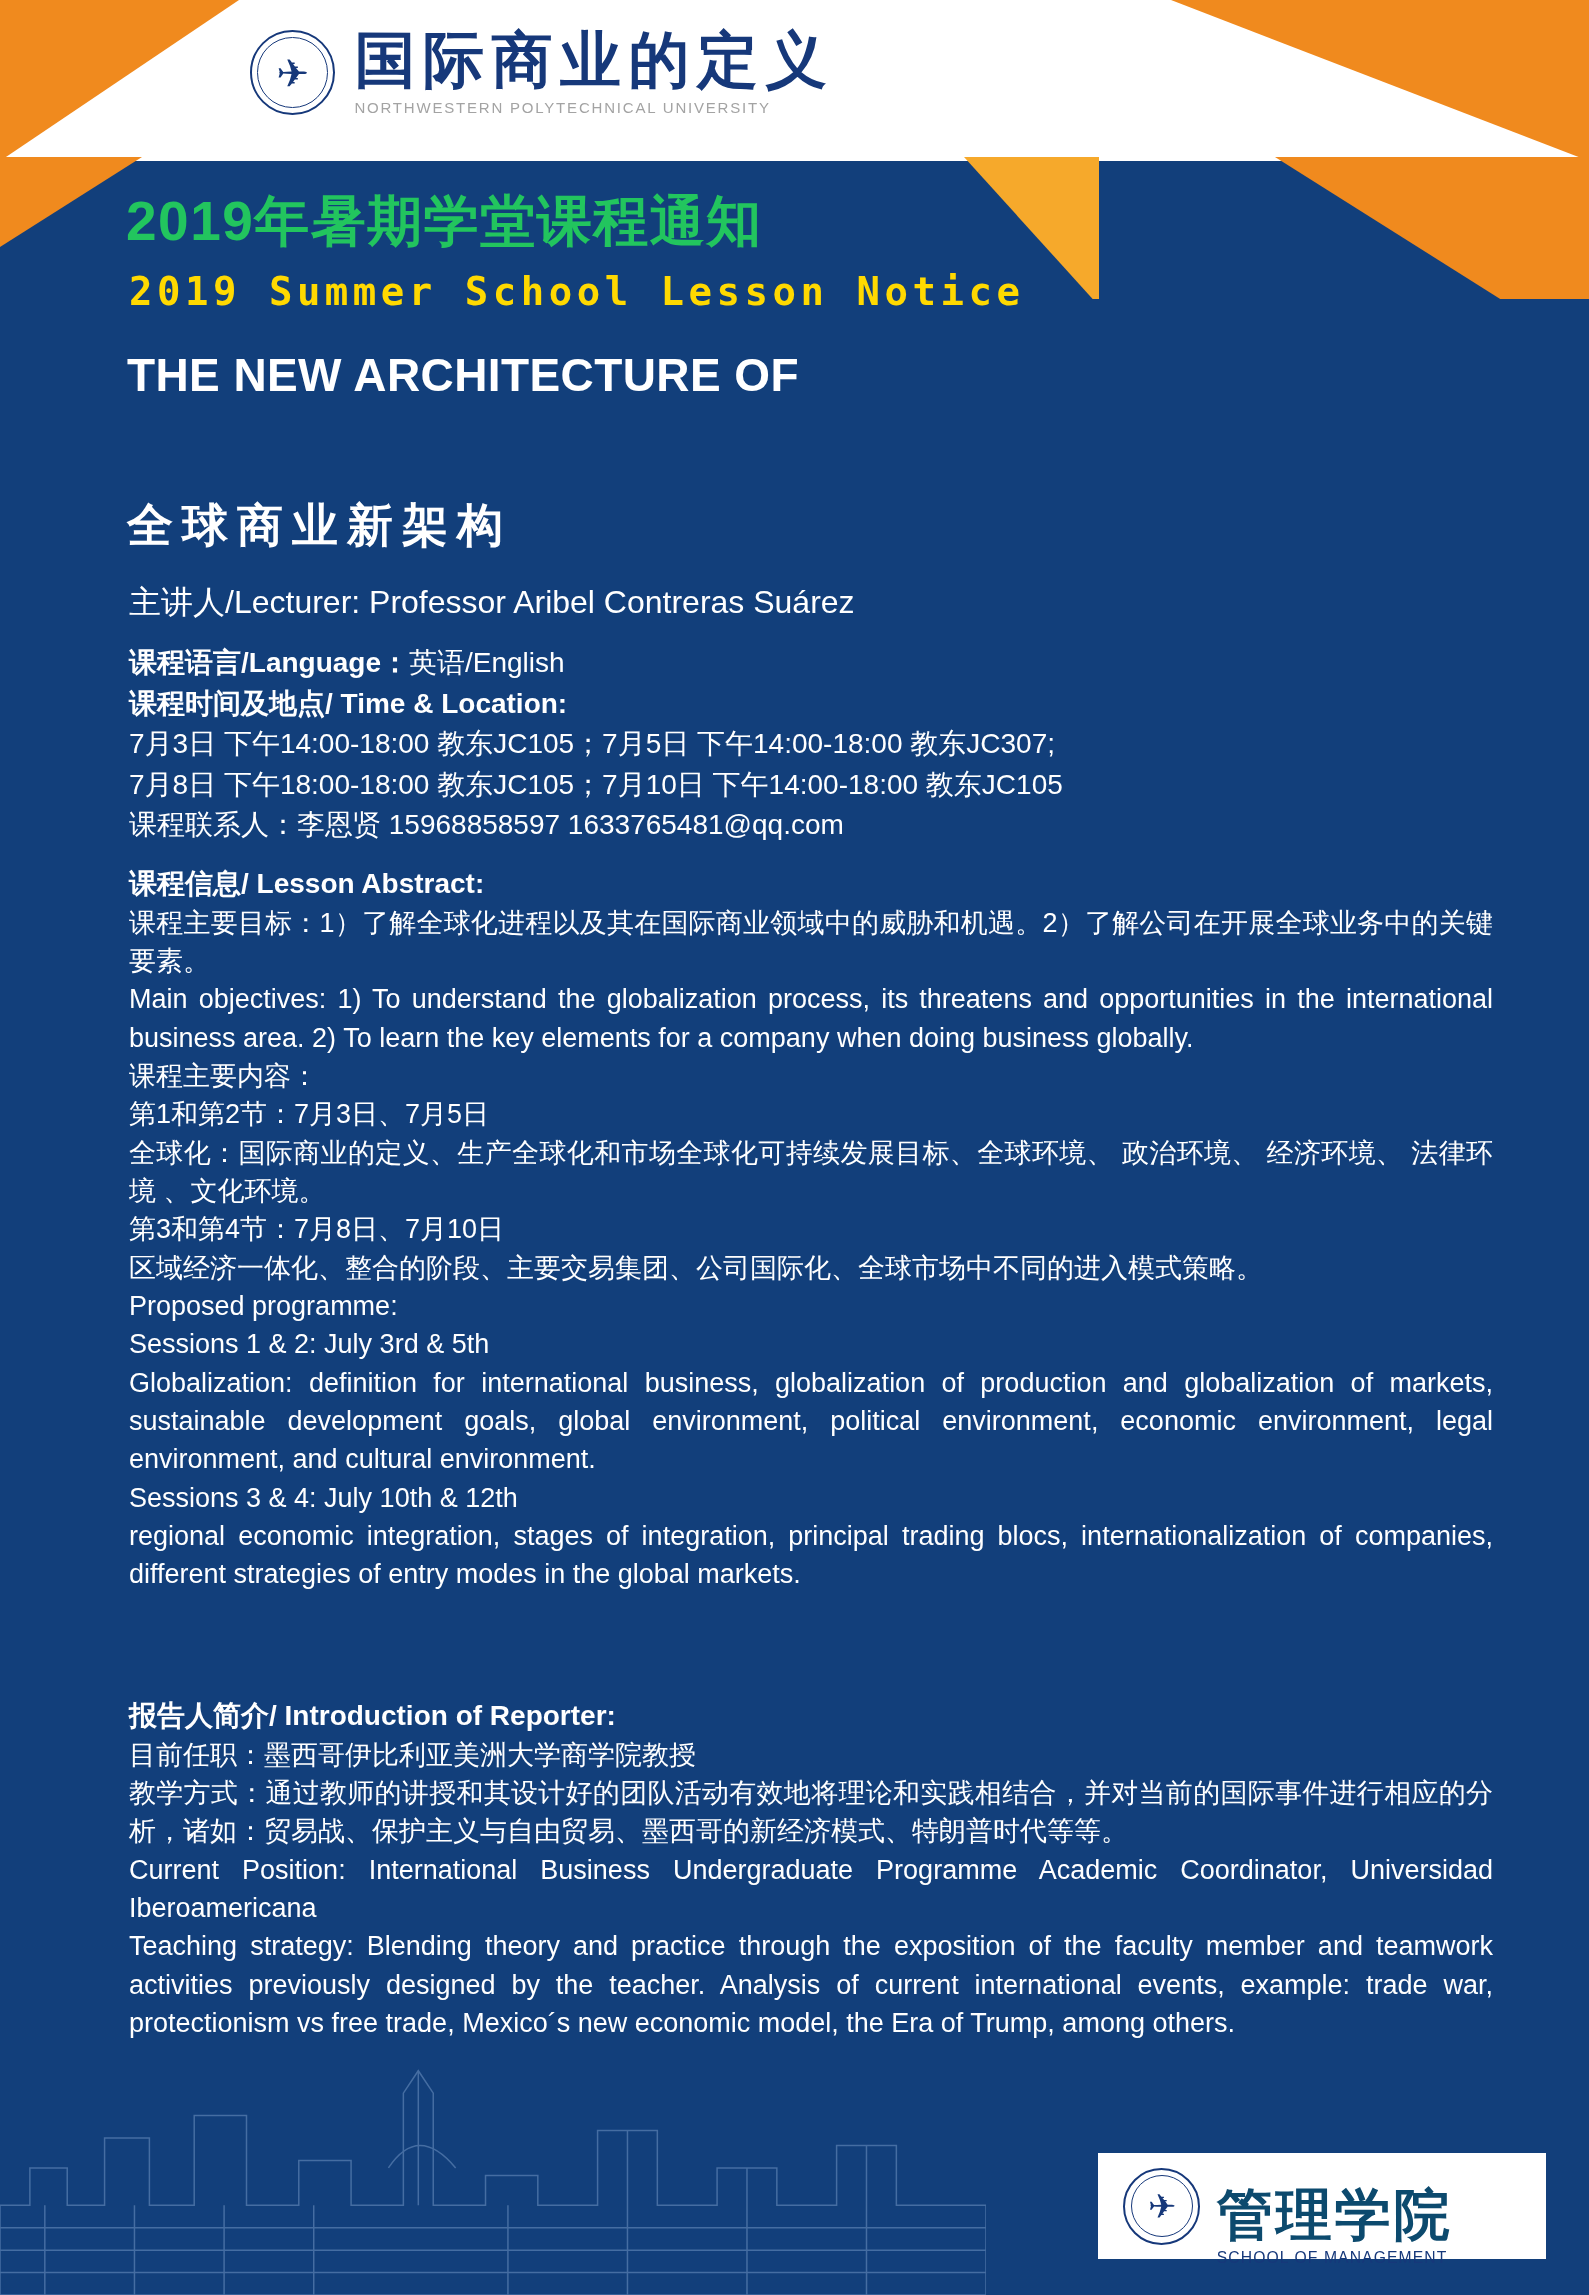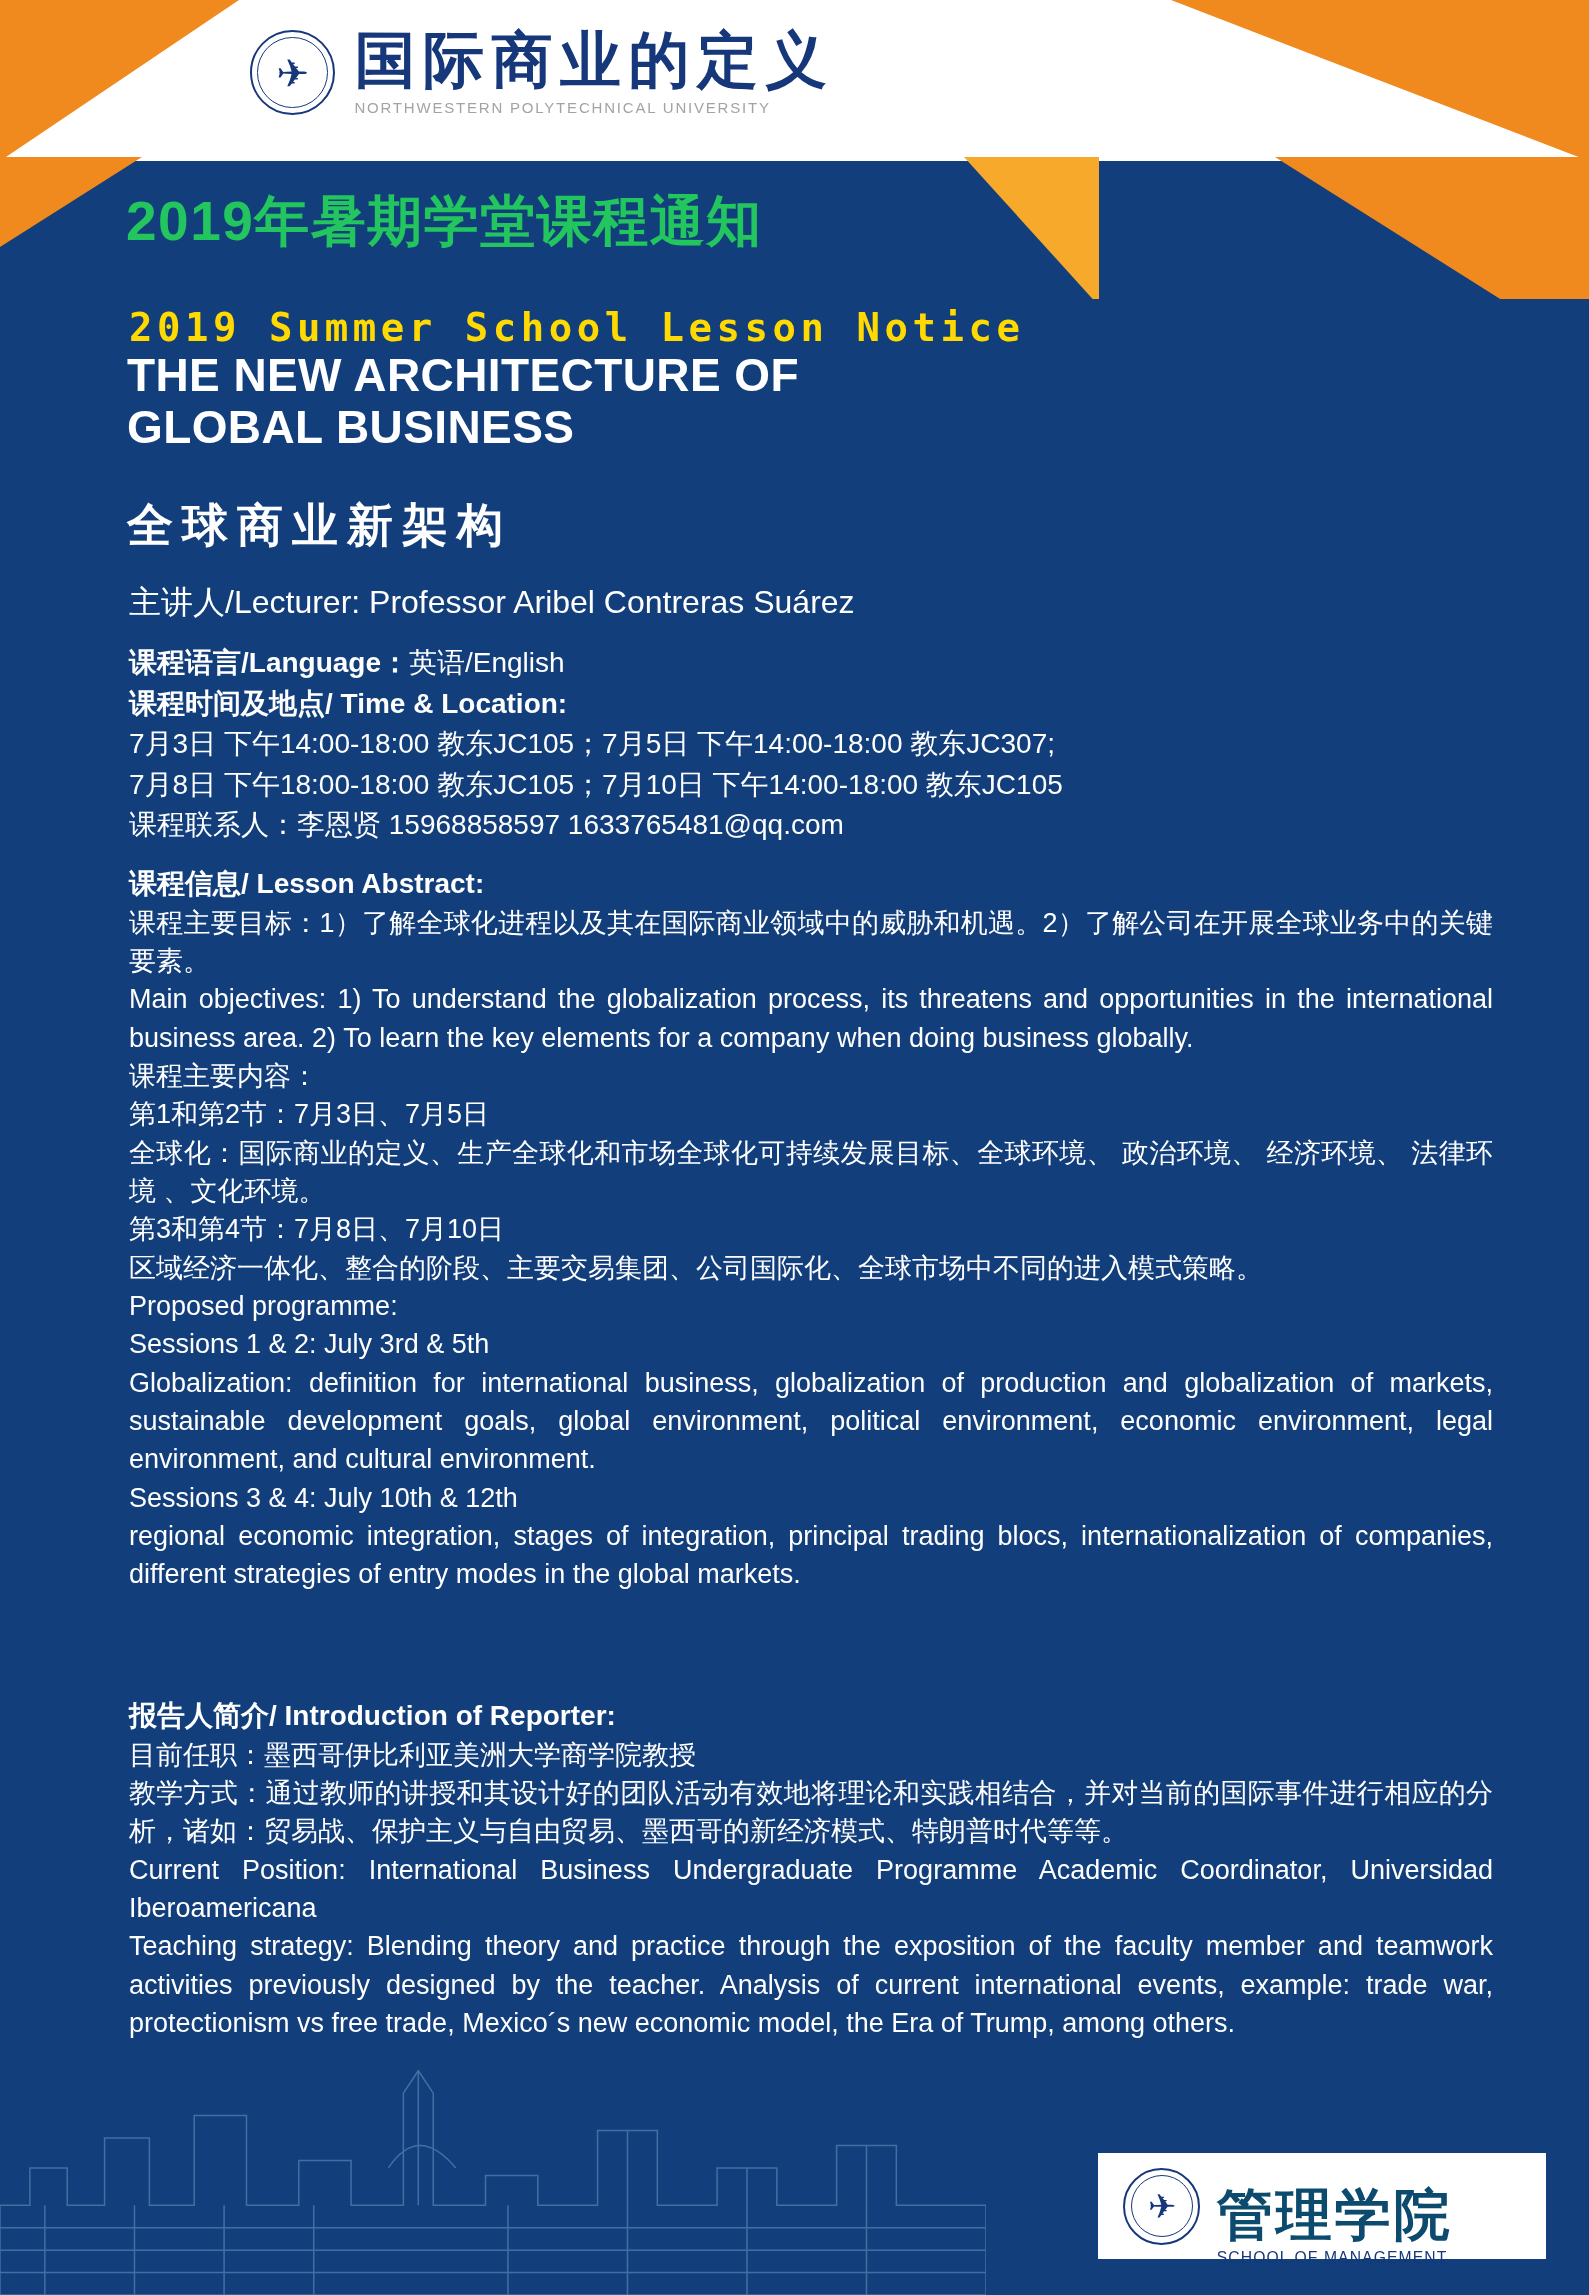--- a/index.html
+++ b/index.html
@@ -73,21 +73,20 @@
   .content{position:absolute;left:0;top:0;width:1589px;}
   .title-cn{
     position:absolute;left:126px;top:185px;
     color:#22c55e;font-size:55px;font-weight:bold;letter-spacing:1.5px;
     font-family:"Liberation Sans","DejaVu Sans",sans-serif;
   }
   .title-en{
     position:absolute;left:129px;top:269px;
     color:#ffd900;font-size:39px;font-weight:bold;letter-spacing:4.5px;
     font-family:"DejaVu Sans Mono","Liberation Mono",monospace;
-    margin-top:36px;
   }
   .big-en{
     position:absolute;left:127px;top:350px;
     font-size:46px;font-weight:bold;line-height:1.13;letter-spacing:0.4px;
   }
   .big-cn{
     position:absolute;left:127px;top:495px;
     font-size:46px;font-weight:bold;letter-spacing:9px;
   }
   .lecturer{
@@ -181,21 +180,20 @@
   </g>
 </svg>
 
 <div class="content">
 
   <div class="title-cn">2019年暑期学堂课程通知</div>
   <div class="title-en">2019 Summer School Lesson Notice</div>
 
   <div class="big-en">
     <div>THE NEW ARCHITECTURE OF</div>
-    <div>GLOBAL BUSINESS</div>
   </div>
   <div class="big-cn">全球商业新架构</div>
 
   <div class="lecturer">主讲人/Lecturer: Professor Aribel Contreras Suárez</div>
 
   <div class="meta">
     <div>
       <span class="bold">课程语言/Language：</span><span>英语/English</span>
     </div>
     <div class="bold">课程时间及地点/ Time &amp; Location:</div>

